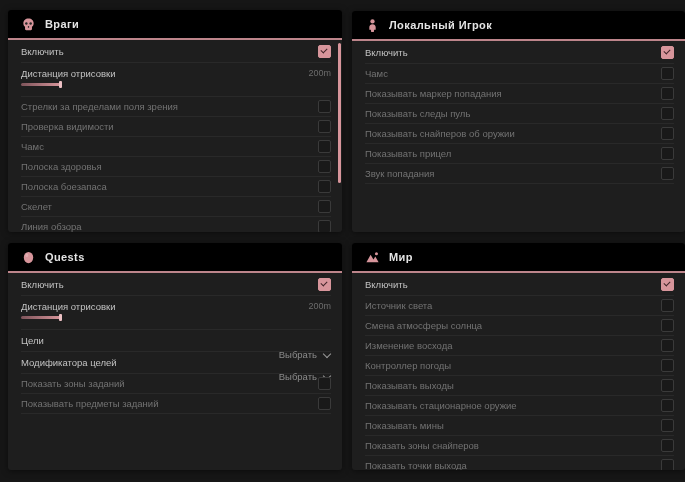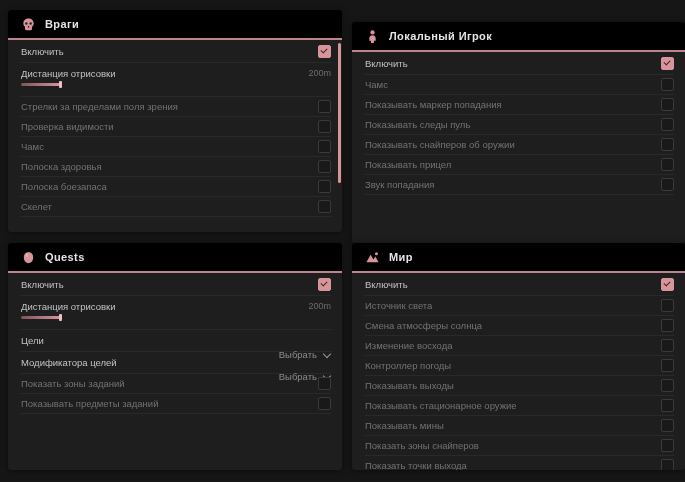--- a/index.html
+++ b/index.html
@@ -1,21 +1,21 @@
 <!DOCTYPE html>
 <html><head>
 <meta charset="utf-8">
 <style>
   html,body{margin:0;padding:0;background:#151515;}
   #app{position:relative;width:685px;height:482px;background:#161616;overflow:hidden;
        font-family:"Liberation Sans","DejaVu Sans",sans-serif;}
   .panel{position:absolute;background:#1e1e1e;border-radius:3px;overflow:hidden;
          box-shadow:0 1px 6px rgba(0,0,0,.5);}
   #panel-enemies{left:8px;top:10px;width:334px;height:222px;}
-  #panel-local_player{left:352px;top:22px;width:333px;height:221px;}
+  #panel-local_player{left:352px;top:11px;width:333px;height:221px;}
   #panel-quests{left:8px;top:243px;width:334px;height:227px;}
   #panel-world{left:352px;top:243px;width:333px;height:227px;}
 
   .panel-header{height:28px;display:flex;align-items:center;gap:9px;padding:0 13px;
                 background:#000000;border-bottom:2px solid #bd858b;}
   .panel-title{font-size:11px;font-weight:bold;color:#e4e4e4;letter-spacing:.4px;}
   .hicon{width:15px;height:15px;display:flex;align-items:center;justify-content:center;}
   .hicon svg{width:15px;height:15px;}
 
   .panel-body{position:relative;padding:0 2px;}
@@ -100,20 +100,24 @@
           <span class="checkbox"></span>
         </div>
         <div class="row toggle">
           <span class="row-label">Полоска боезапаса</span>
           <span class="checkbox"></span>
         </div>
         <div class="row toggle">
           <span class="row-label">Скелет</span>
           <span class="checkbox"></span>
         </div>
+        <div class="row toggle">
+          <span class="row-label">Линия обзора</span>
+          <span class="checkbox"></span>
+        </div>
       </div>
     <div class="scrollbar"></div>
   </div>
 
   <div class="panel" id="panel-local_player">
     <div class="panel-header">
       <span class="hicon">
           <svg viewBox="0 0 16 16">
             <circle cx="8" cy="3.6" r="2.3" fill="#d7959b"></circle>
             <path fill="#d7959b" d="M8 6.6c-2.4 0-3.4 1.5-3.4 3.3v2.5h1.6l.4 2.4h2.8l.4-2.4h1.6V9.9c0-1.8-1-3.3-3.4-3.3z"></path>

